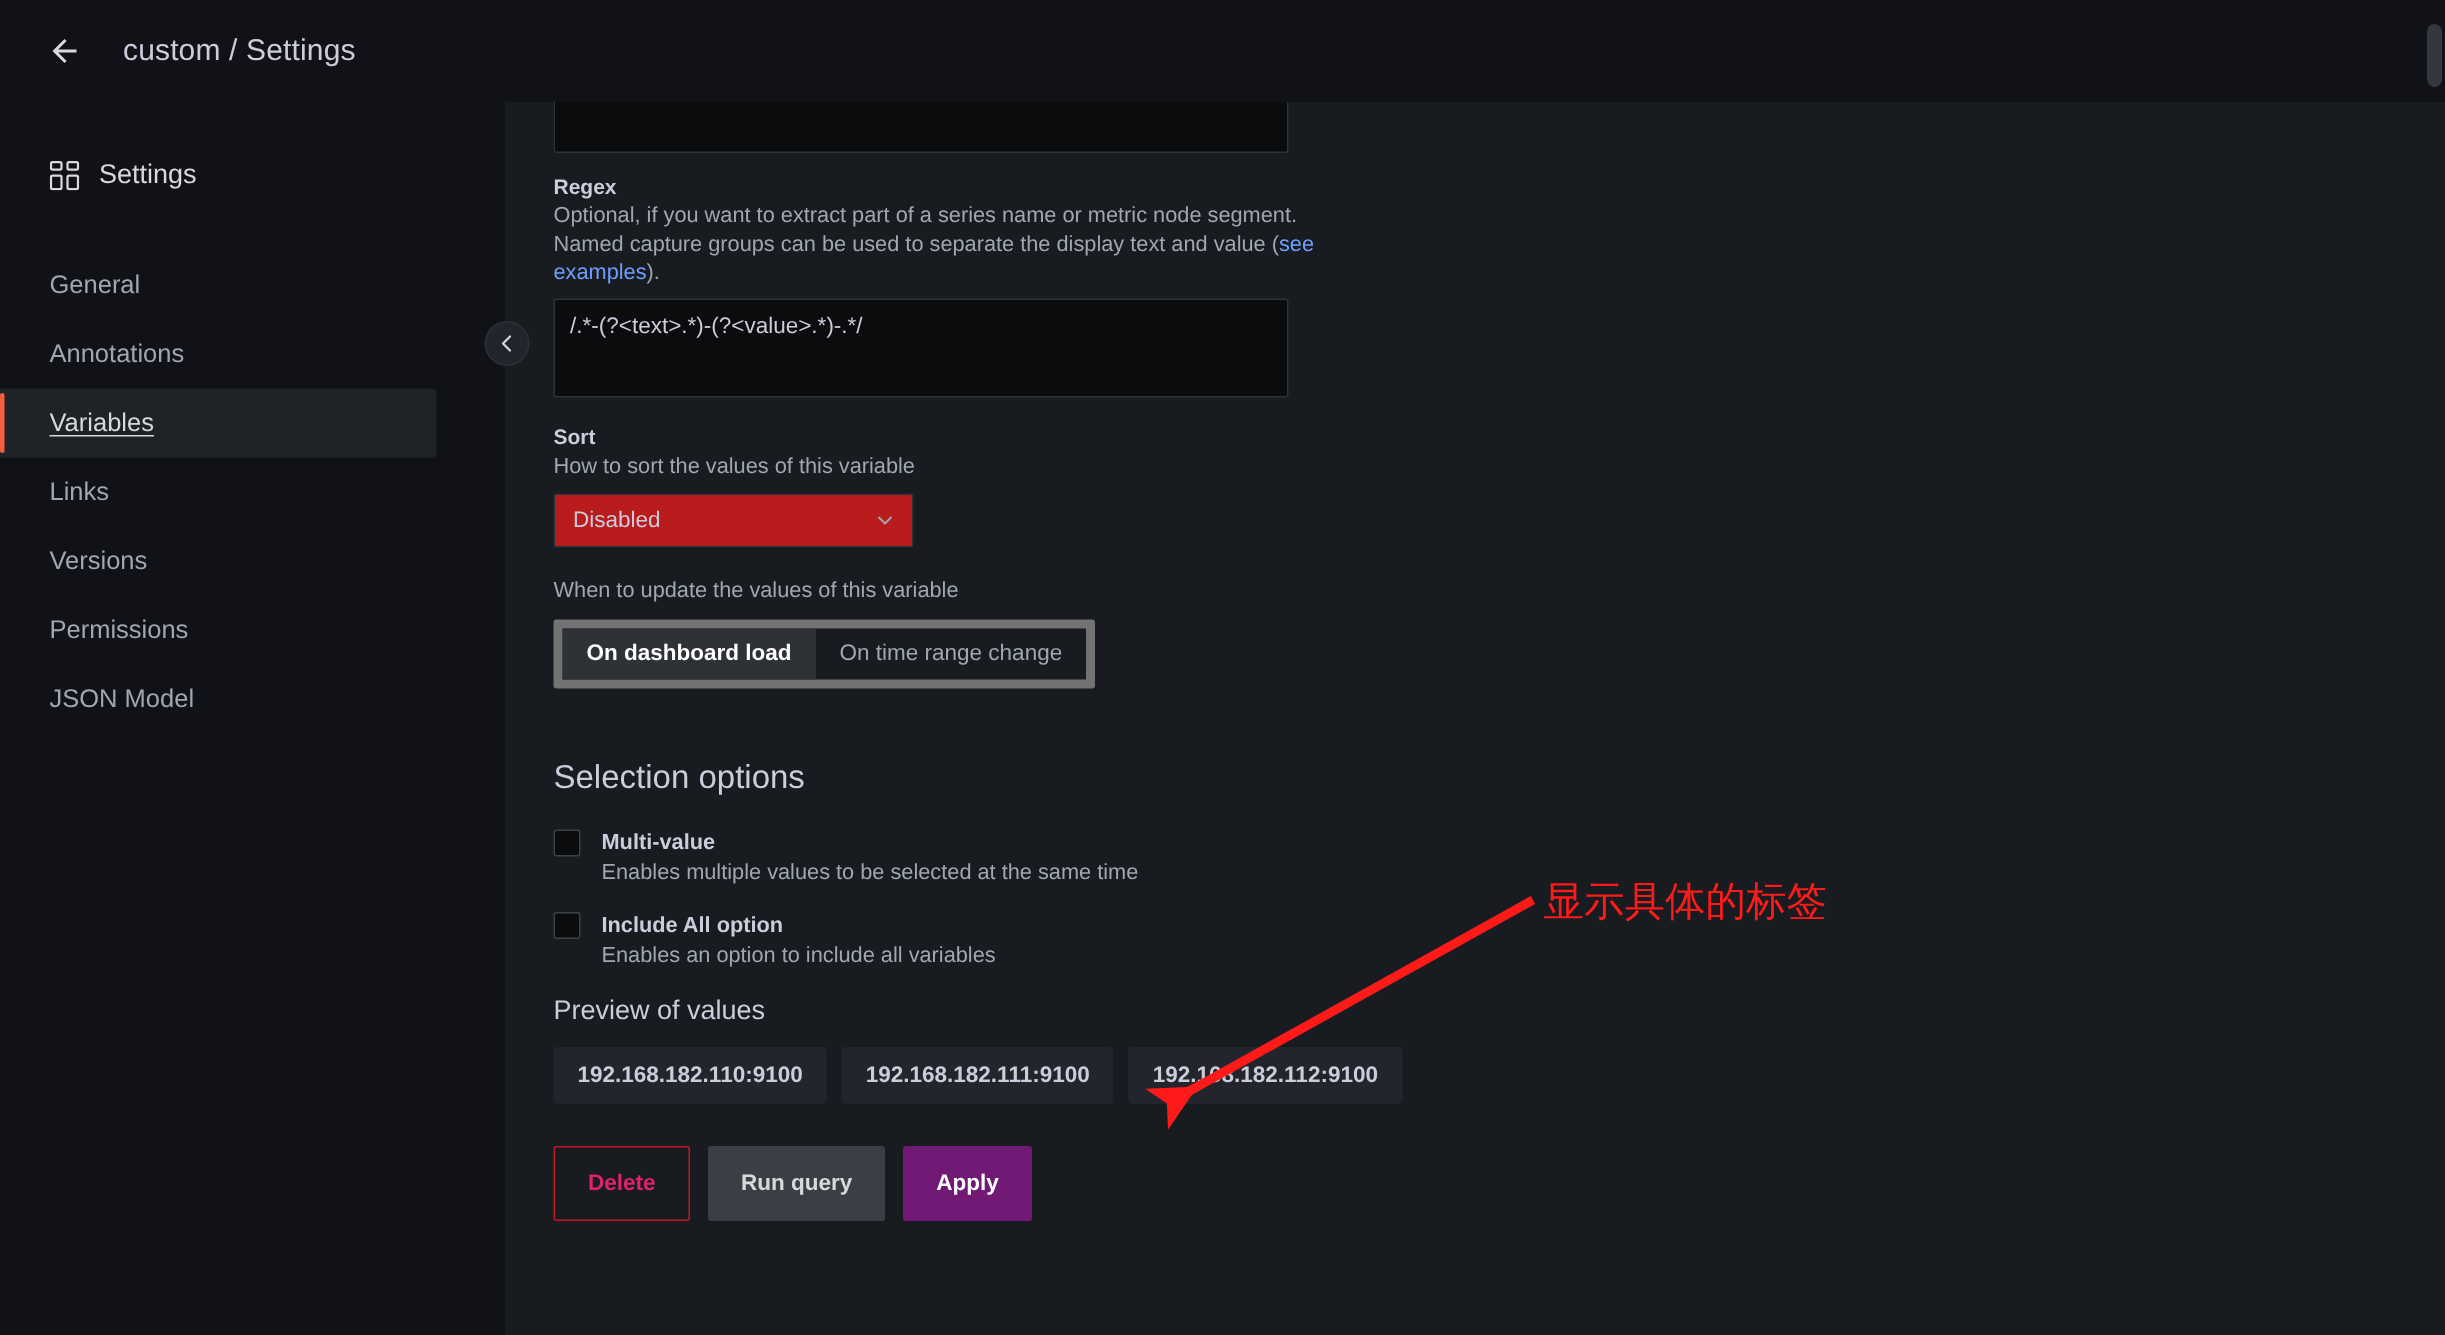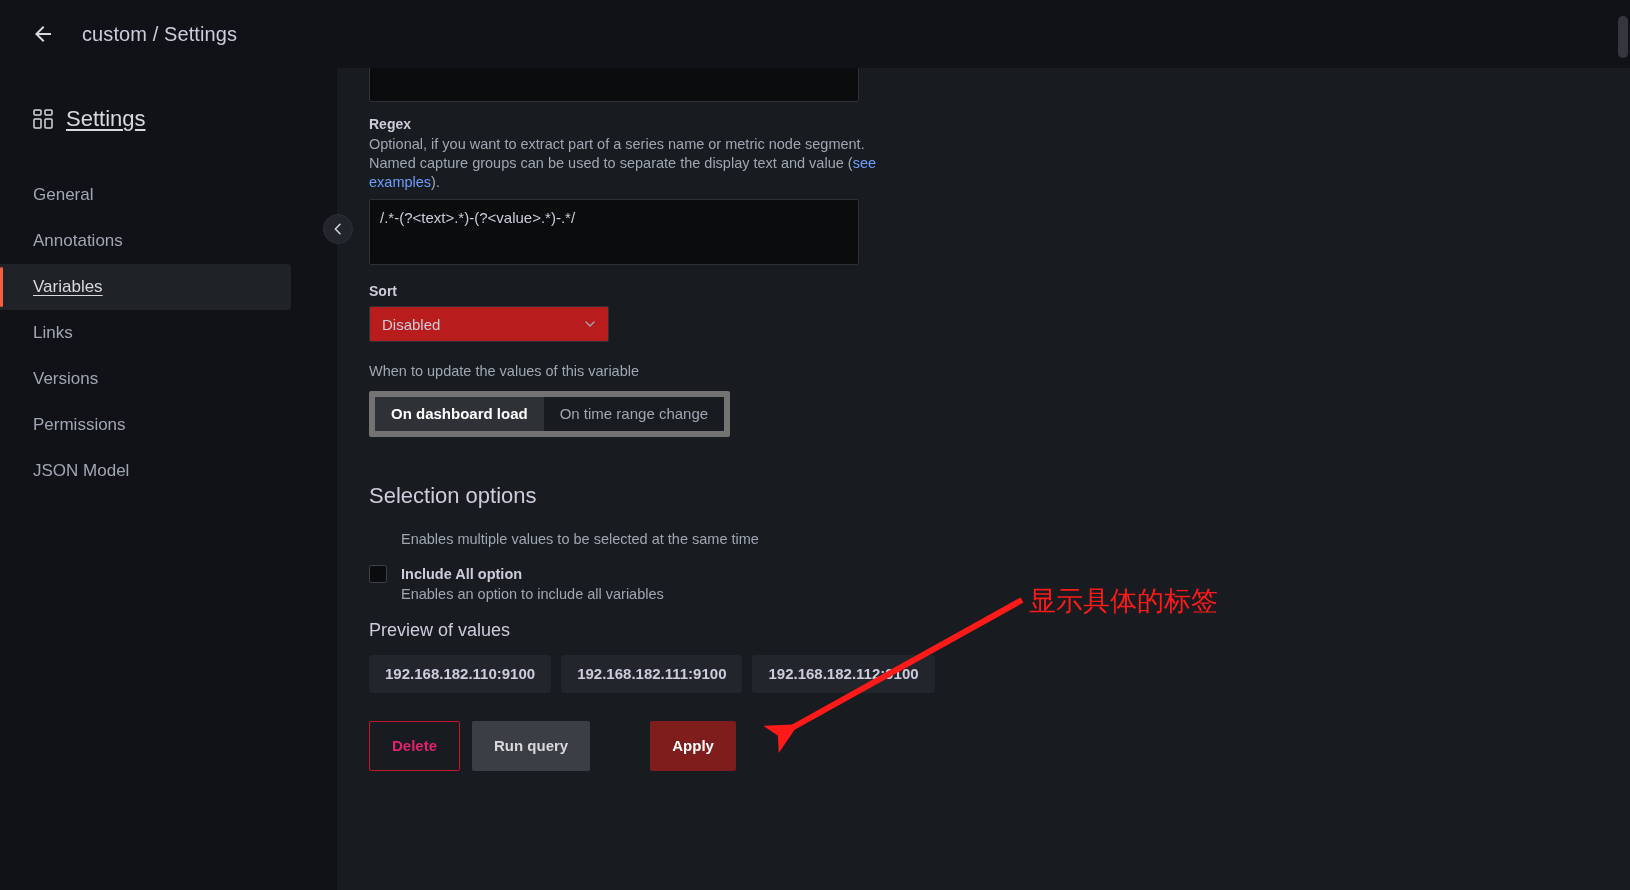--- a/index.html
+++ b/index.html
@@ -64,23 +64,22 @@
   }
   .settings-head {
     display: flex;
     align-items: center;
     gap: 13px;
     padding-left: 33px;
     margin-bottom: 40px;
   }
   .settings-head .grid-icon { width: 20px; height: 20px; display:block; }
   .settings-title {
-    font-size: 22px;
+    font-size: 18px;
     color: #d8d9da;
-    text-decoration: underline;
     text-underline-offset: 3px;
     font-weight: 400;
   }
   .nav-list { list-style: none; }
   .nav-item {
     position: relative;
     height: 46px;
     display: flex;
     align-items: center;
     padding-left: 33px;
@@ -294,21 +293,21 @@
     cursor: pointer;
     border: none;
     display: flex; align-items: center; justify-content: center;
   }
   .btn-delete {
     background: transparent;
     border: 1px solid #c4162a;
     color: #e0226e;
   }
   .btn-secondary { background: #3b3f45; color: #d8d9da; }
-  .btn-primary { background: #7f1d1d; color: #ffffff; margin-left: 48px; }
+  .btn-primary { background: #701a75; color: #ffffff; }
 
   
   .annotation-layer {
     position: absolute;
     left: 0; top: 0;
     width: 1292px; height: 890px;
     pointer-events: none;
     z-index: 40;
   }
   .anno-text {
@@ -404,38 +403,43 @@
         <div class="field-block">
           <div class="field-label">Regex</div>
           <div class="field-desc">
             <span>Optional, if you want to extract part of a series name or metric node segment. Named capture groups can be used to separate the display text and value (</span><a href="#">see examples</a><span>).</span>
           </div>
           <textarea class="ta regex-ta" spellcheck="false" style="">/.*-(?&lt;text&gt;.*)-(?&lt;value&gt;.*)-.*/</textarea>
         </div>
 
         <div class="field-block">
           <div class="field-label">Sort</div>
+          <div class="field-desc">How to sort the values of this variable</div>
           <div class="select-box">
             <span>Disabled</span>
             <svg class="chev" viewBox="0 0 24 24">
               <path d="M6 9l6 6 6-6" fill="none" stroke="#9fa7b3" stroke-width="2" stroke-linecap="round" stroke-linejoin="round"></path>
             </svg>
           </div>
         </div>
 
         <div class="field-block">
           <div class="field-desc">When to update the values of this variable</div>
           <div class="radio-group">
             <button class="radio-opt selected">On dashboard load</button>
             <button class="radio-opt">On time range change</button>
           </div>
         </div>
 
         <div class="section-title">Selection options</div>
 
+        <div class="check-row">
+          <div class="checkbox"></div>
+          <span class="check-label">Multi-value</span>
+        </div>
         <div class="check-desc">Enables multiple values to be selected at the same time</div>
 
         <div class="check-row">
           <div class="checkbox"></div>
           <span class="check-label">Include All option</span>
         </div>
         <div class="check-desc">Enables an option to include all variables</div>
 
         <div class="preview-title">Preview of values</div>
         <div class="chips">

